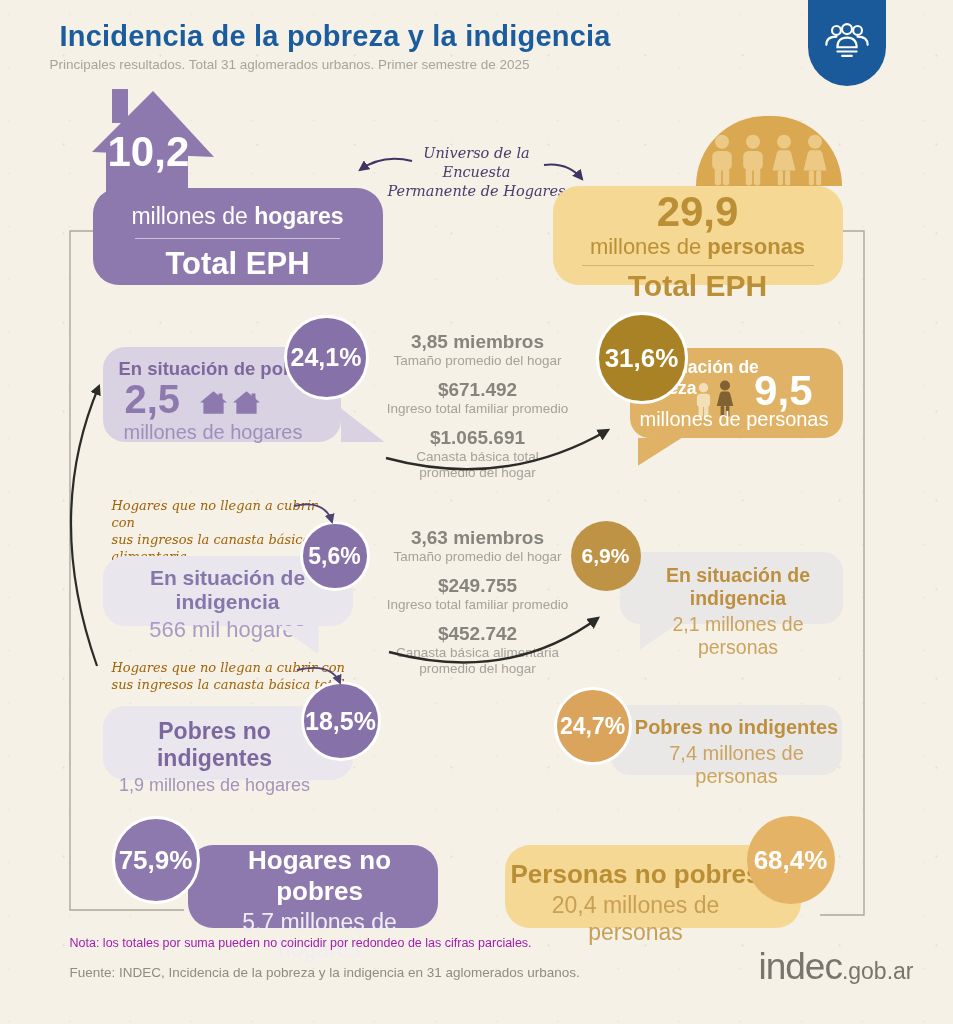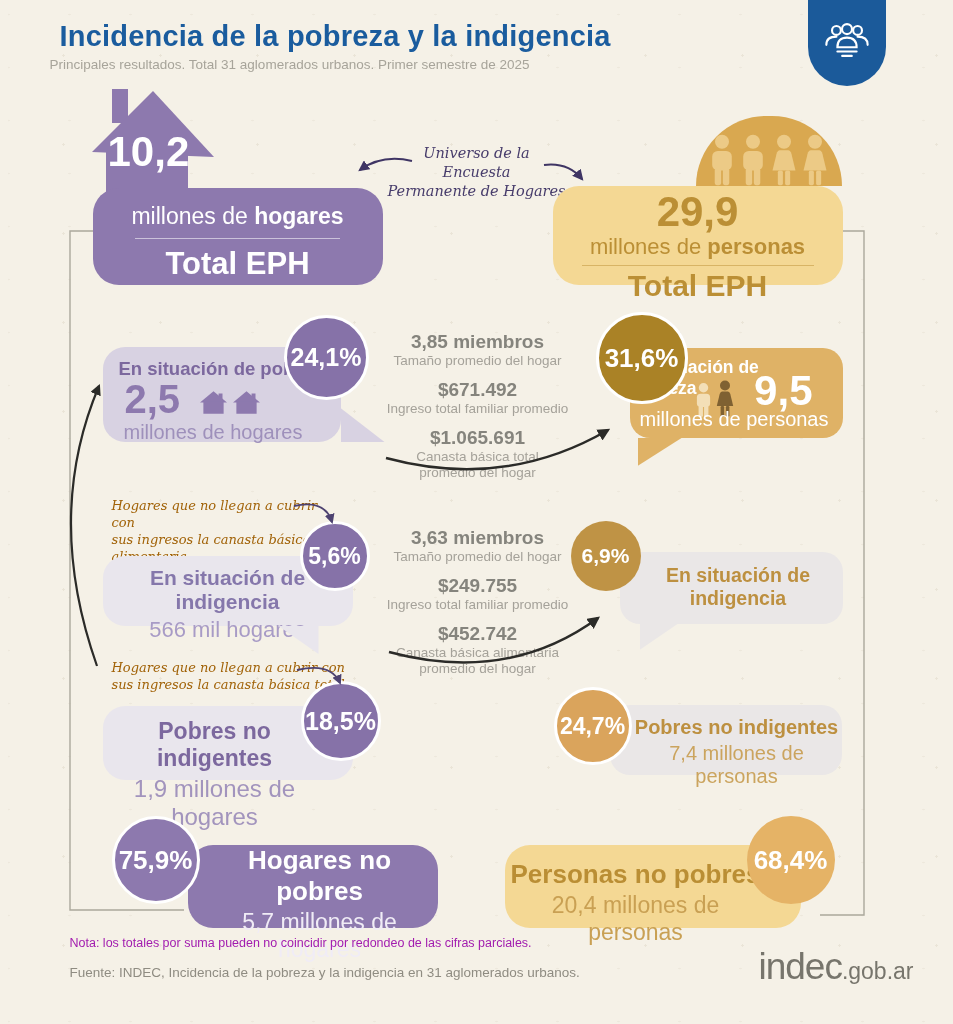--- a/index.html
+++ b/index.html
@@ -210,30 +210,31 @@
     <div class="stat">
       <div class="stat-v">$452.742</div>
       <div class="stat-l">Canasta básica alimentaria</div>
       <div class="stat-l">promedio del hogar</div>
     </div>
   </div>
 
   <div class="abs z2 gray-block-r" style="left:612px;top:552px;width:223px;height:72px;padding-left:14px;box-sizing:border-box;">
     <div class="tail" style="left:20px;top:100%;width:38px;height:26px;background:#eae7e7;clip-path:polygon(0 0,100% 0,0 100%);"></div>
     <div style="margin-top:12px;font-size:19.5px;font-weight:bold;color:#bd9040;">En situación de indigencia</div>
+    <div style="margin-top:3px;font-size:19.5px;color:#cba45e;">2,1 millones de personas</div>
   </div>
   <div class="abs z3 circle" style="left:563px;top:521px;width:70px;height:70px;background:#bf9345;font-size:21px;">6,9%</div>
 
   <div class="abs z2 hand" style="left:104px;top:659px;width:240px;">
     <div>Hogares que no llegan a cubrir con</div>
     <div>sus ingresos la canasta básica total</div>
   </div>
   <div class="abs z2 gray-block-l" style="left:95px;top:706px;width:250px;height:74px;padding-right:26px;box-sizing:border-box;">
     <div style="margin-top:12px;font-size:23px;font-weight:bold;color:#7c689e;">Pobres no indigentes</div>
-    <div style="margin-top:3px;font-size:24px;color:#a294bd;">1,9 millones de hogares</div>
+    <div style="margin-top:3px;font-size:18px;color:#a294bd;">1,9 millones de hogares</div>
   </div>
   <div class="abs z3 circle ringed" style="left:293px;top:681px;width:80px;height:80px;background:#8672a8;font-size:25px;">18,5%</div>
 
   <div class="abs z2 gray-block-r" style="left:602px;top:705px;width:232px;height:70px;padding-left:22px;box-sizing:border-box;">
     <div style="margin-top:11px;font-size:20px;font-weight:bold;color:#bd9040;">Pobres no indigentes</div>
     <div style="margin-top:3px;font-size:20px;color:#cba45e;">7,4 millones de personas</div>
   </div>
   <div class="abs z3 circle ringed" style="left:546px;top:687px;width:78px;height:78px;background:#daa45c;font-size:23px;">24,7%</div>
 
   <div class="abs z2 pur-block" style="left:180px;top:845px;width:250px;height:83px;border-radius:25px;padding-left:14px;box-sizing:border-box;">

